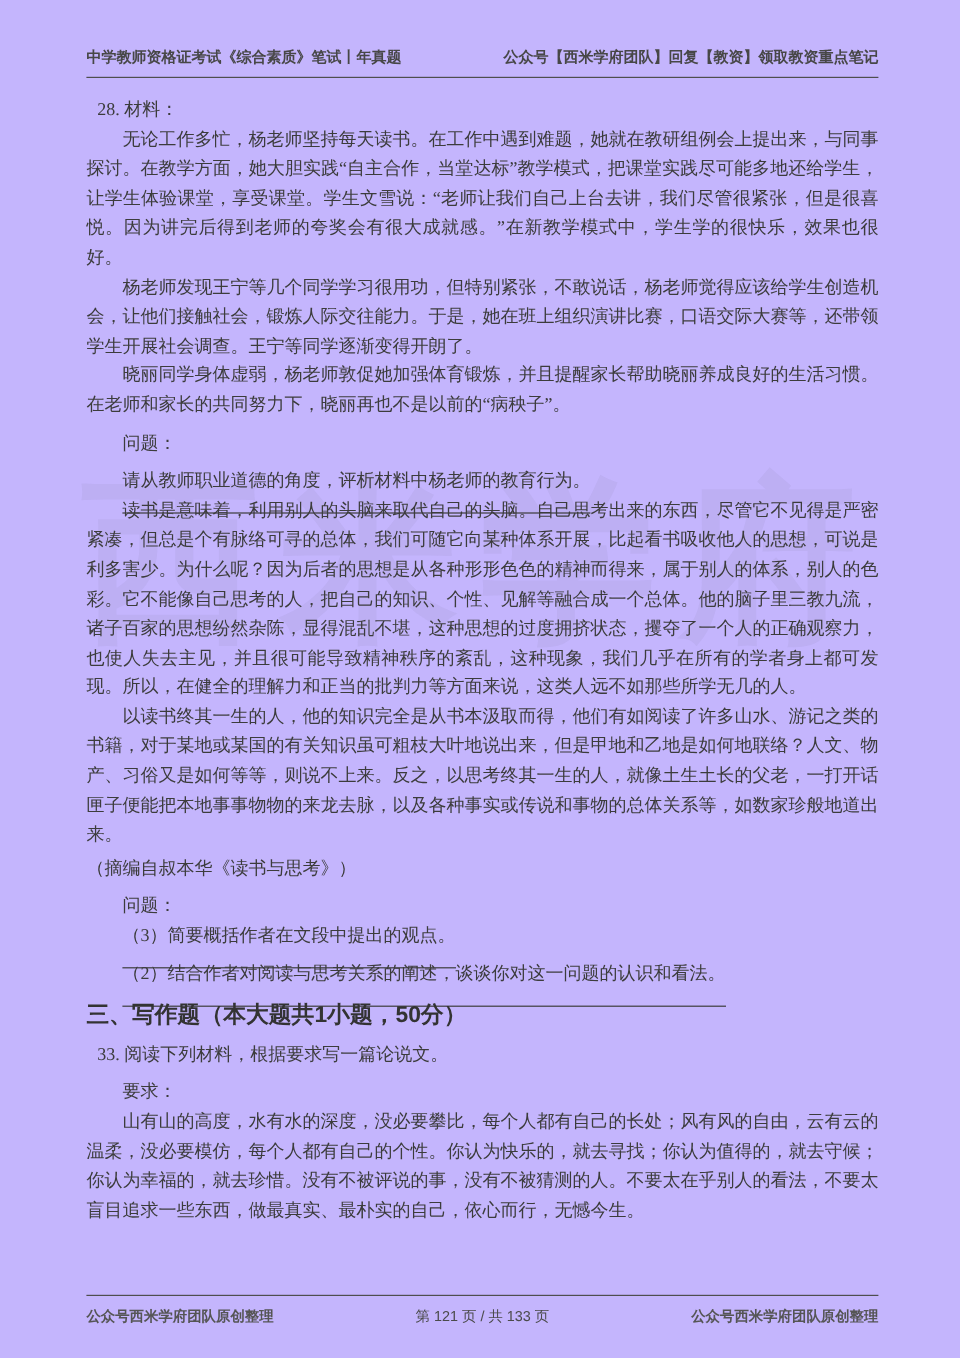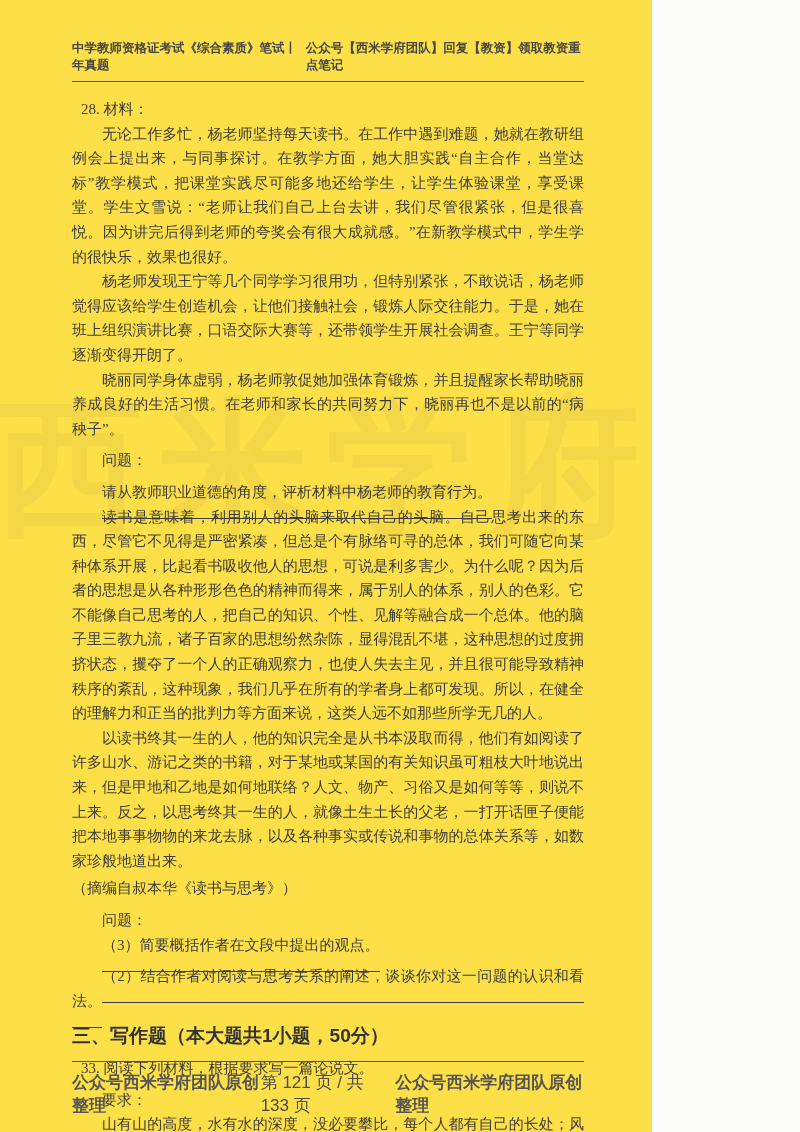--- a/index.html
+++ b/index.html
@@ -5,24 +5,24 @@
   * { margin:0; padding:0; box-sizing:border-box; }
   html,body { background:#fbfbf8; }
   body {
     width:800px; height:1132px;
     font-family:"Liberation Serif","DejaVu Serif",serif;
     color:#3c3c3c;
     -webkit-font-smoothing:antialiased;
   }
   .page {
     position:relative;
-    width:652px; height:1132px;
+    width:800px; height:1132px;
     padding:40px 68px 0 72px;
     overflow:hidden;
-    background:#fde047;
+    background:#c4b5fd;
   }
   
   .hdr {
     position:relative; z-index:2;
     display:flex; justify-content:space-between; align-items:flex-end;
     font-size:12.5px; font-weight:bold; color:#474747;
     padding-bottom:7px;
     border-bottom:1.5px solid #4e4e4e;
     font-family:"Liberation Sans","DejaVu Sans",sans-serif;
   }
@@ -56,25 +56,25 @@
     font-size:19px; font-weight:bold; color:#333;
     font-family:"Liberation Sans","DejaVu Sans",sans-serif;
   }
   .u {
     border-bottom:1.2px solid #3c3c3c;
     padding-bottom:18px;
   }
   
   .ftr {
     position:absolute; z-index:2;
-    left:72px; right:68px; bottom:15px;
+    left:72px; right:68px; bottom:26px;
     border-top:1.5px solid #4e4e4e;
     padding-top:9px;
     display:flex; justify-content:space-between; align-items:center;
-    font-size:17px; color:#4a4a4a;
+    font-size:12px; color:#4a4a4a;
     font-family:"Liberation Sans","DejaVu Sans",sans-serif;
   }
   .ftr .side { font-weight:bold; color:#555; }
 </style>
 </head>
 <body>
 
 <div class="page">
 
   <header class="hdr">

